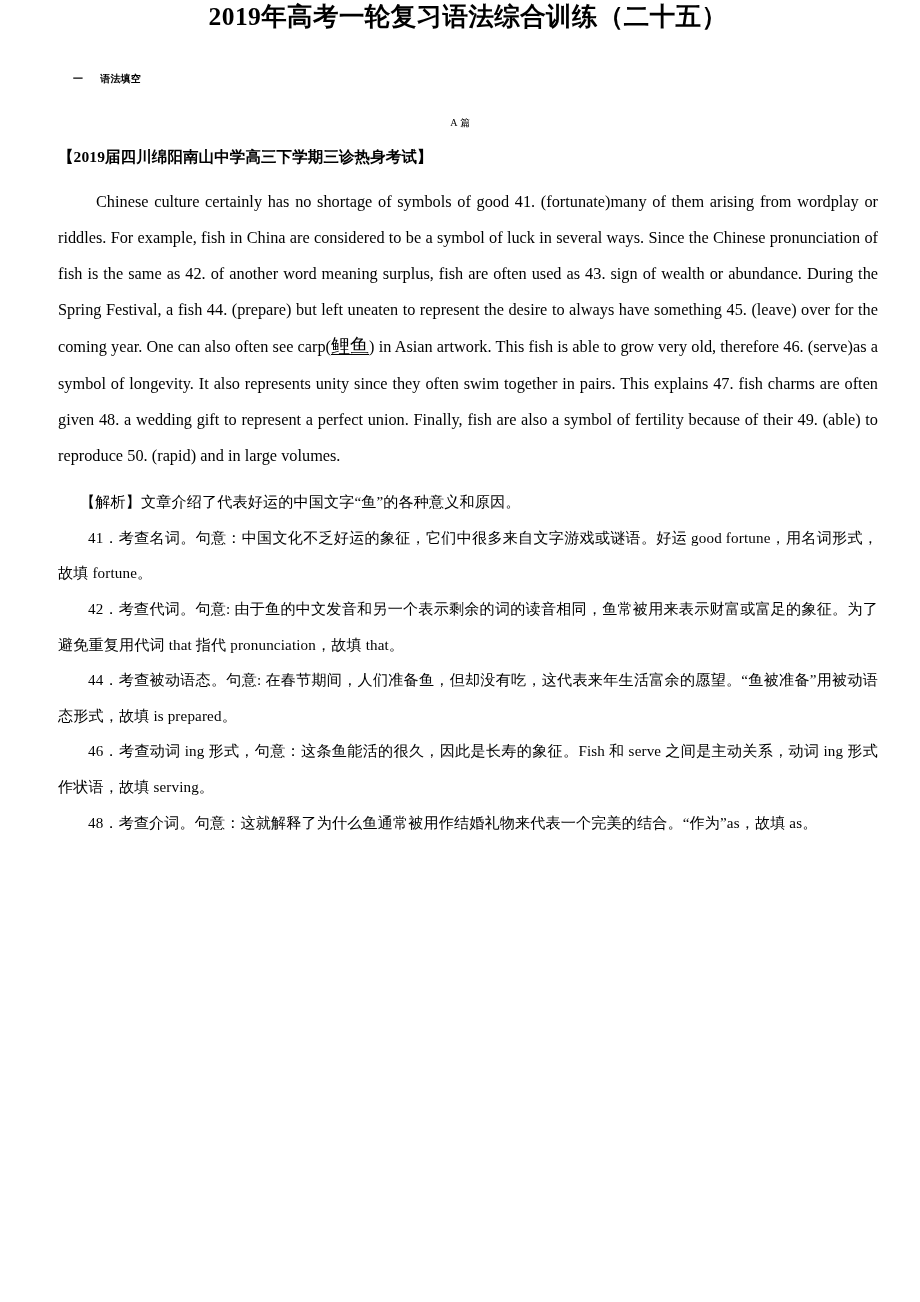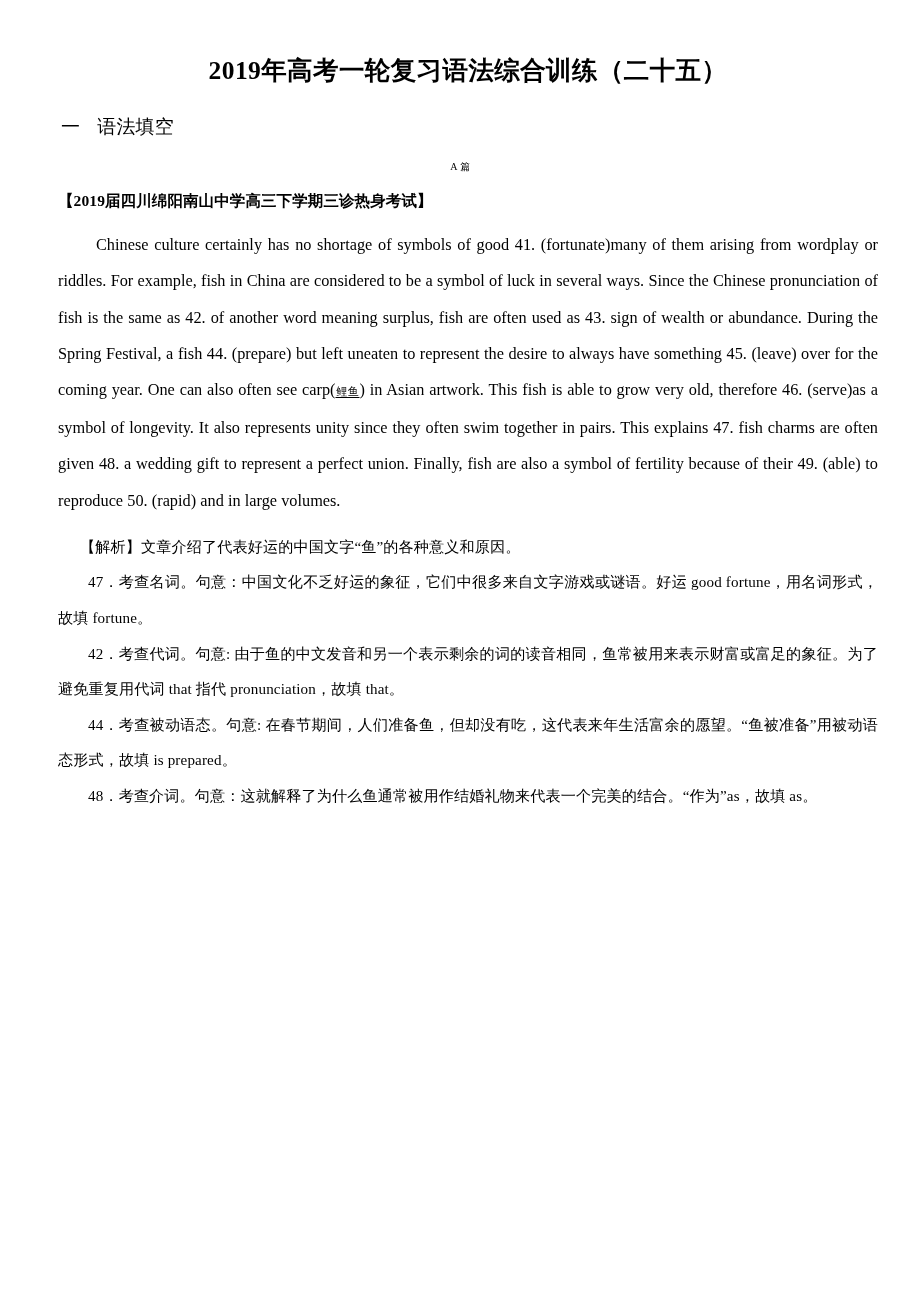--- a/index.html
+++ b/index.html
@@ -29,30 +29,29 @@
     width: 820px;
   }
 
   
   .doc-title {
     text-align: center;
     font-size: 25.5px;
     font-weight: bold;
     letter-spacing: 0.4px;
     margin: 0;
-    padding-top: 54px;
     line-height: 1.35;
     white-space: nowrap;
   }
 
   
   .section-heading {
-    font-size: 19px;
-    font-weight: normal;
-    margin: 3px;
+    font-size: 10px;
+    font-weight: bold;
+    margin: 15px;
     padding-top: 22px;
     line-height: 1.5;
     letter-spacing: 0.2px;
   }
   .section-heading .num { margin-right: 17px; }
 
   
   .sub-heading {
     font-size: 10px;
     margin: 0;
@@ -83,22 +82,22 @@
     margin: 0;
     padding-top: 15px;
     width: 820px;
     word-spacing: 0.1px;
   }
   .passage .blank {
     text-underline-offset: 2.5px;
     white-space: nowrap;
   }
   .cjk-inline {
-    font-family: Liberation Mono, monospace;
-    font-size: 11px;
+    font-family: Liberation Sans, sans-serif;
+    font-size: 19px;
     text-decoration: underline;
     text-underline-offset: 2px;
   }
 
   
   .analysis {
     padding-top: 11px;
   }
   .analysis p {
     font-size: 15.1px;
@@ -127,21 +126,22 @@
 
     <div class="sub-heading">A 篇</div>
 
     <div class="source-line">【2019届四川绵阳南山中学高三下学期三诊热身考试】</div>
 
     <div class="passage" id="passage-host">Chinese culture certainly has no shortage of symbols of good <span class="blank">41. </span> (fortunate)many of them arising from wordplay or riddles. For example, fish in China are considered to be a symbol of luck in several ways. Since the Chinese pronunciation of fish is the same as <span class="blank">42. </span>of another word meaning surplus, fish are often used as <span class="blank">43. </span>sign of wealth or abundance. During the Spring Festival, a fish <span class="blank">44. </span> (prepare) but left uneaten to represent the desire to always have something <span class="blank">45. </span> (leave) over for the coming year. One can also often see carp(<span class="cjk-inline">鲤鱼</span>) in Asian artwork. This fish is able to grow very old, therefore <span class="blank">46. </span> (serve)as a symbol of longevity. It also represents unity since they often swim together in pairs. This explains <span class="blank">47. </span>fish charms are often given <span class="blank">48. </span> a wedding gift to represent a perfect union. Finally, fish are also a symbol of fertility because of their <span class="blank">49. </span> (able) to reproduce <span class="blank">50. </span> (rapid) and in large volumes.</div>
 
     <div class="analysis">
       <p class="no-indent">【解析】文章介绍了代表好运的中国文字“鱼”的各种意义和原因。</p>
       <div id="analysis-items">
-          <p>47．考查名词。句意：中国文化不乏好运的象征，它们中很多来自文字游戏或谜语。好运 good fortune，用名词形式，故填 fortune。</p>
+          <p>41．考查名词。句意：中国文化不乏好运的象征，它们中很多来自文字游戏或谜语。好运 good fortune，用名词形式，故填 fortune。</p>
           <p>42．考查代词。句意: 由于鱼的中文发音和另一个表示剩余的词的读音相同，鱼常被用来表示财富或富足的象征。为了避免重复用代词 that 指代 pronunciation，故填 that。</p>
           <p>44．考查被动语态。句意: 在春节期间，人们准备鱼，但却没有吃，这代表来年生活富余的愿望。“鱼被准备”用被动语态形式，故填 is prepared。</p>
+          <p>46．考查动词 ing 形式，句意：这条鱼能活的很久，因此是长寿的象征。Fish 和 serve 之间是主动关系，动词 ing 形式作状语，故填 serving。</p>
           <p>48．考查介词。句意：这就解释了为什么鱼通常被用作结婚礼物来代表一个完美的结合。“作为”as，故填 as。</p>
         </div>
     </div>
 
   </div>
 </div>
 
 </body></html>

